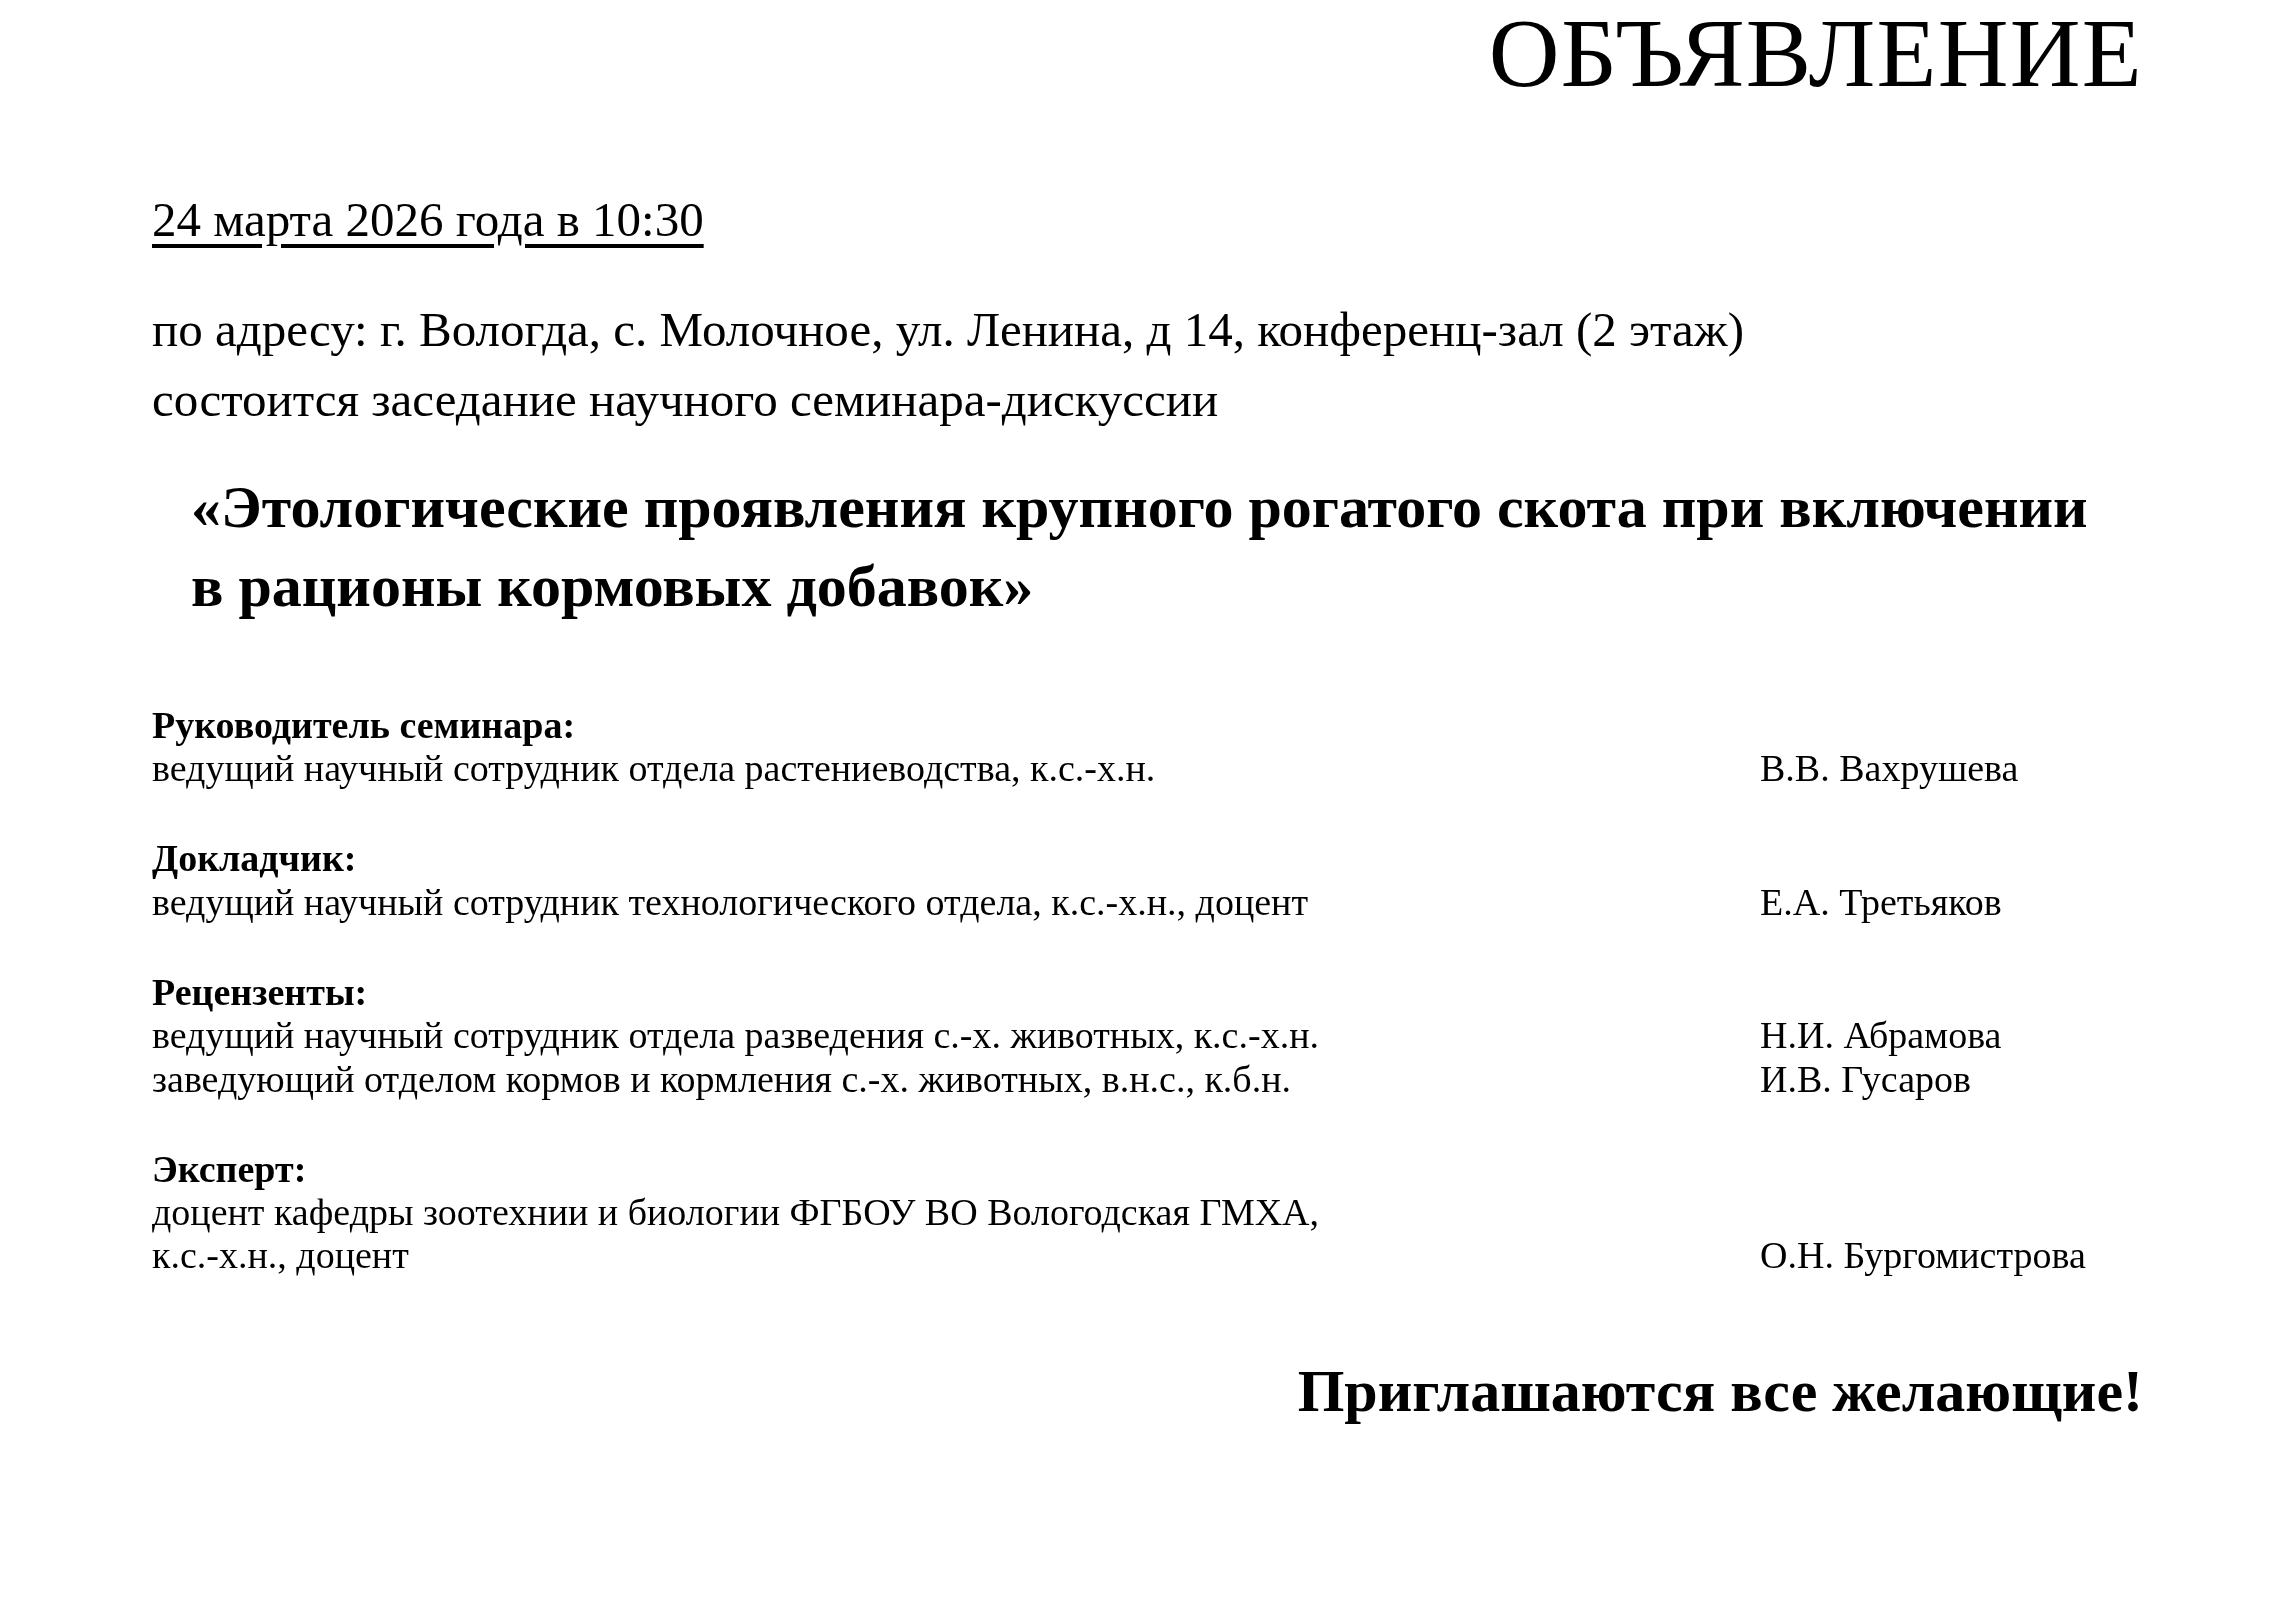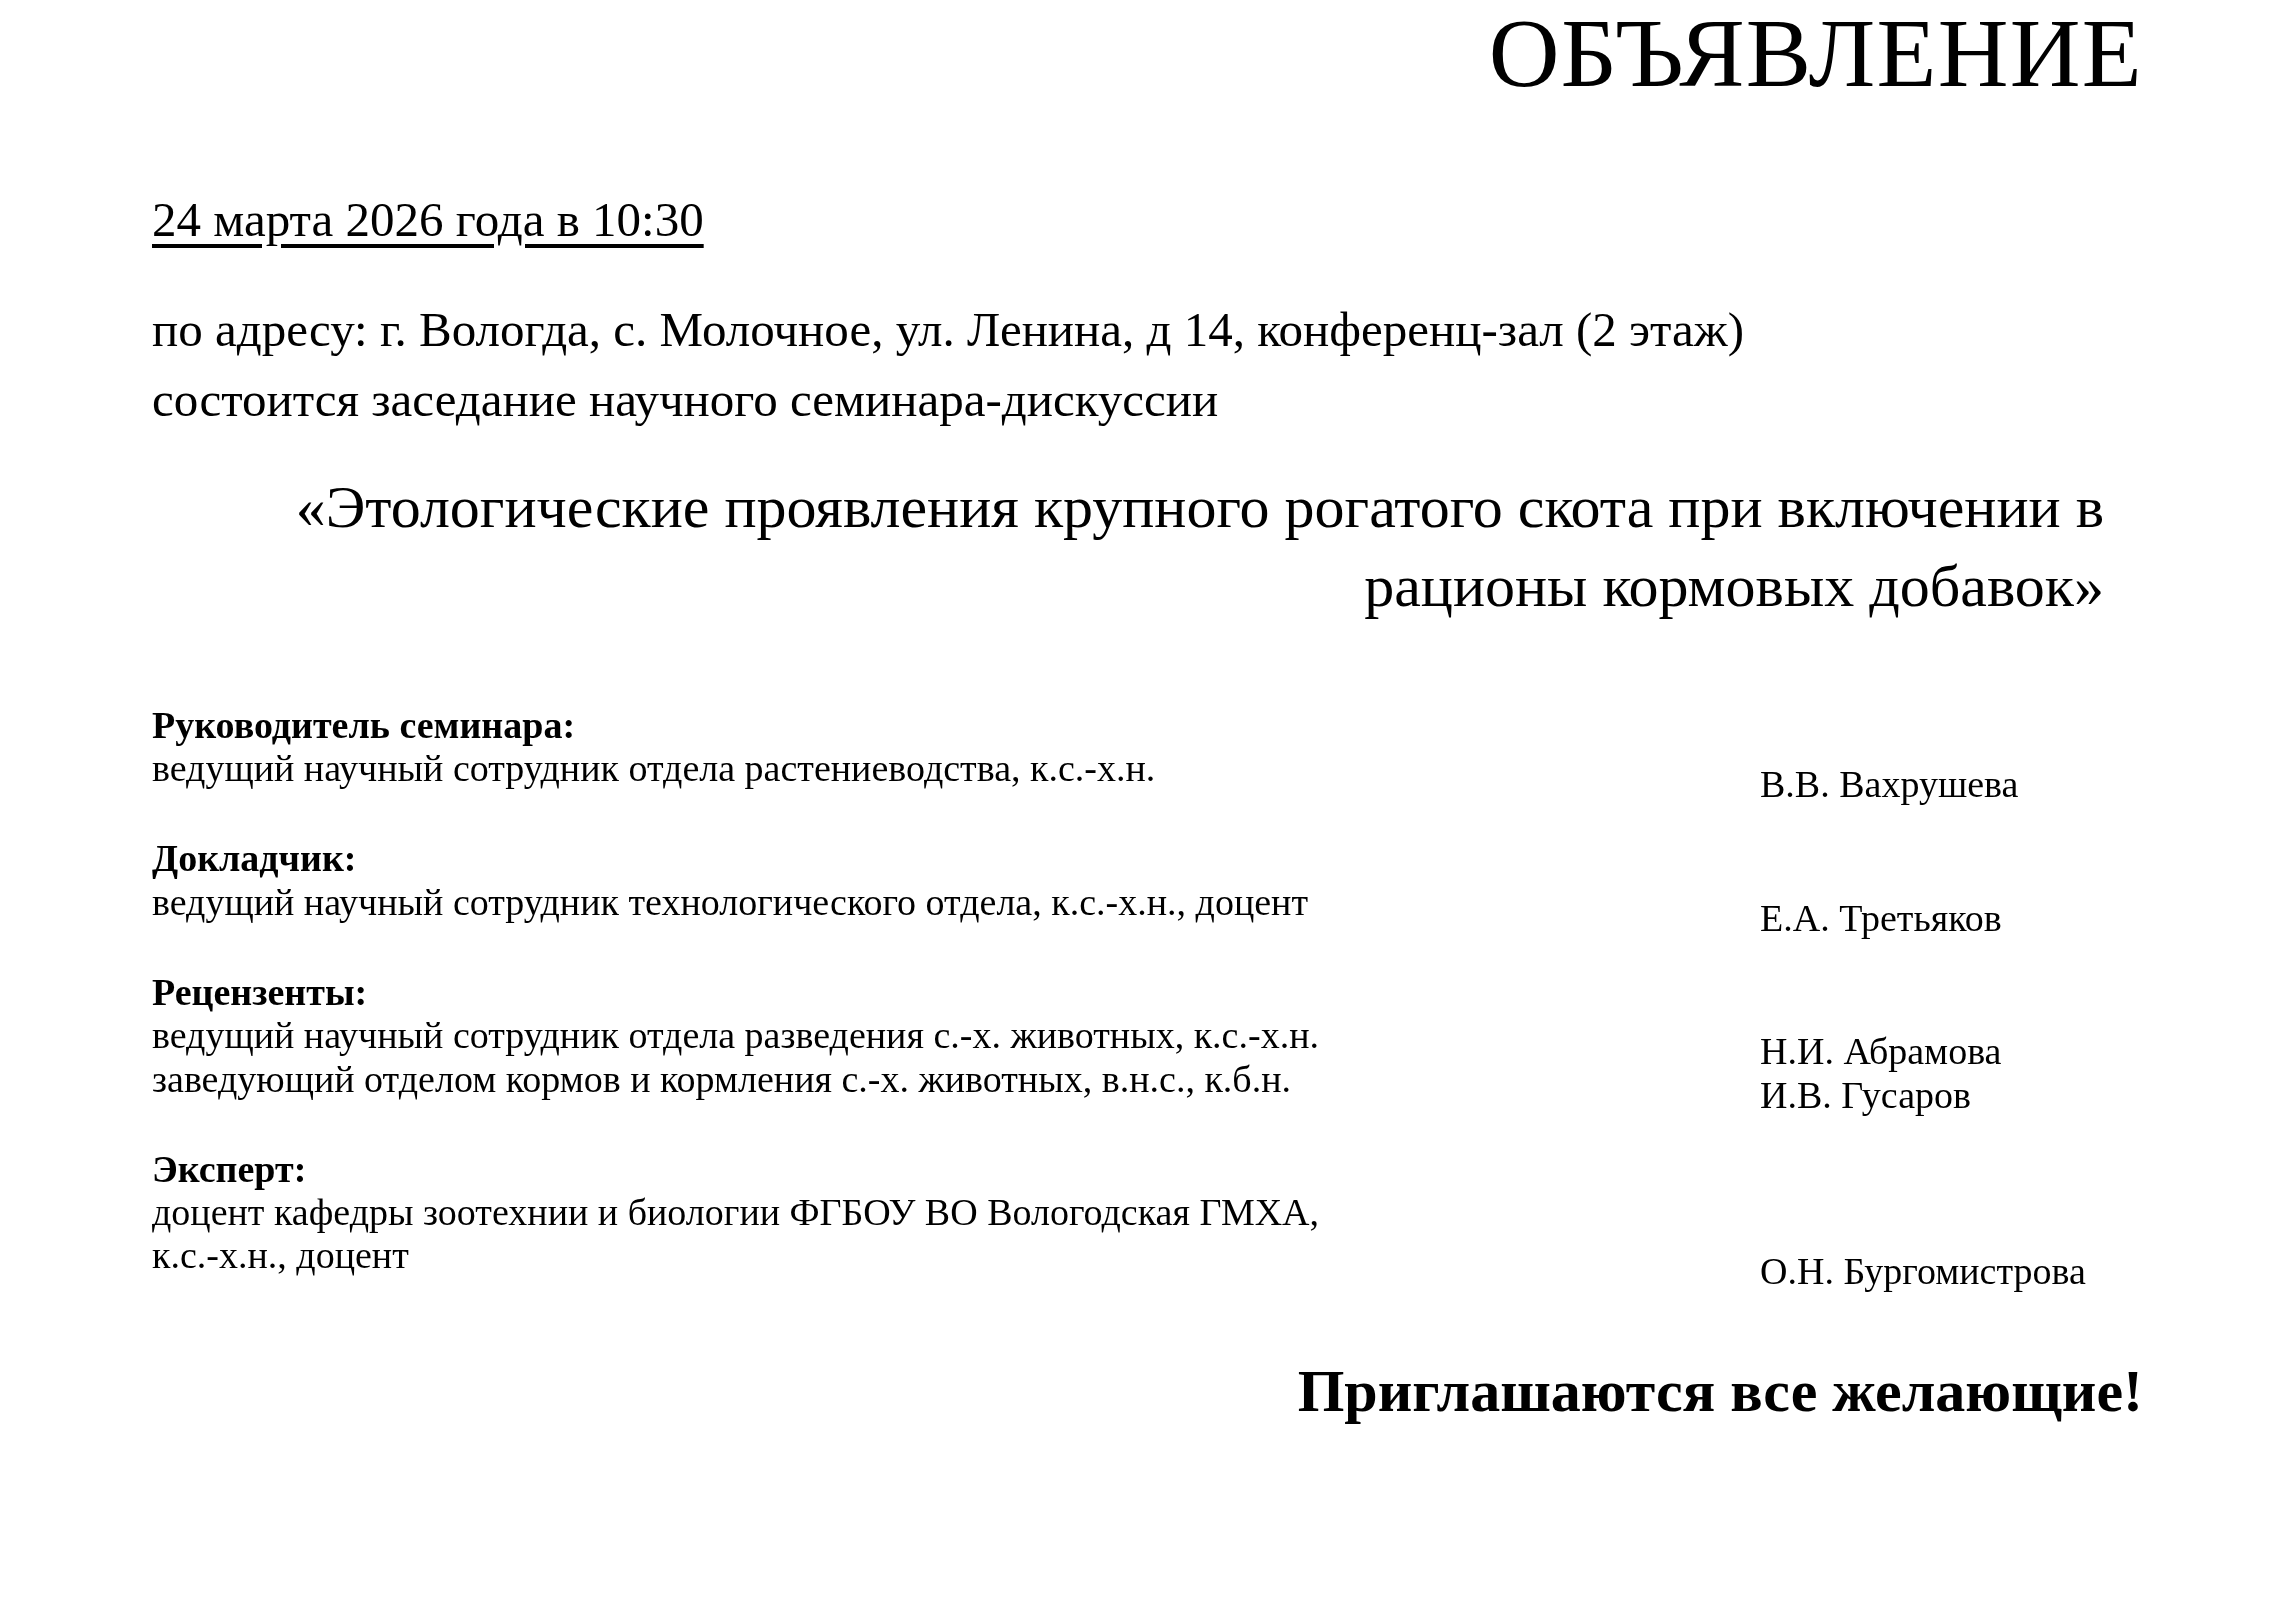--- a/index.html
+++ b/index.html
@@ -38,37 +38,37 @@
   .address-block {
     margin-top: 47px;
     font-size: 49px;
     line-height: 1.42;
     text-align: left;
   }
   .seminar-title {
     margin-top: 34px;
     font-size: 60px;
     line-height: 1.32;
-    font-weight: normal;
-    text-align: right;
+    font-weight: bold;
+    text-align: left;
     padding: 0 39px;
   }
   .sections {
     margin-top: 77px;
     font-size: 38px;
     line-height: 1.14;
   }
   .section { margin-bottom: 47px; }
   .section:last-child { margin-bottom: 0; }
   .role { font-weight: bold; }
   .line { position: relative; }
   .person-name {
     position: absolute;
     left: 1608px;
-    top: 16px;
+    top: 0;
     white-space: nowrap;
   }
   .footer-invitation {
     margin-top: 79px;
     font-size: 60px;
     font-weight: bold;
     text-align: right;
   }
 </style>
 </head>

